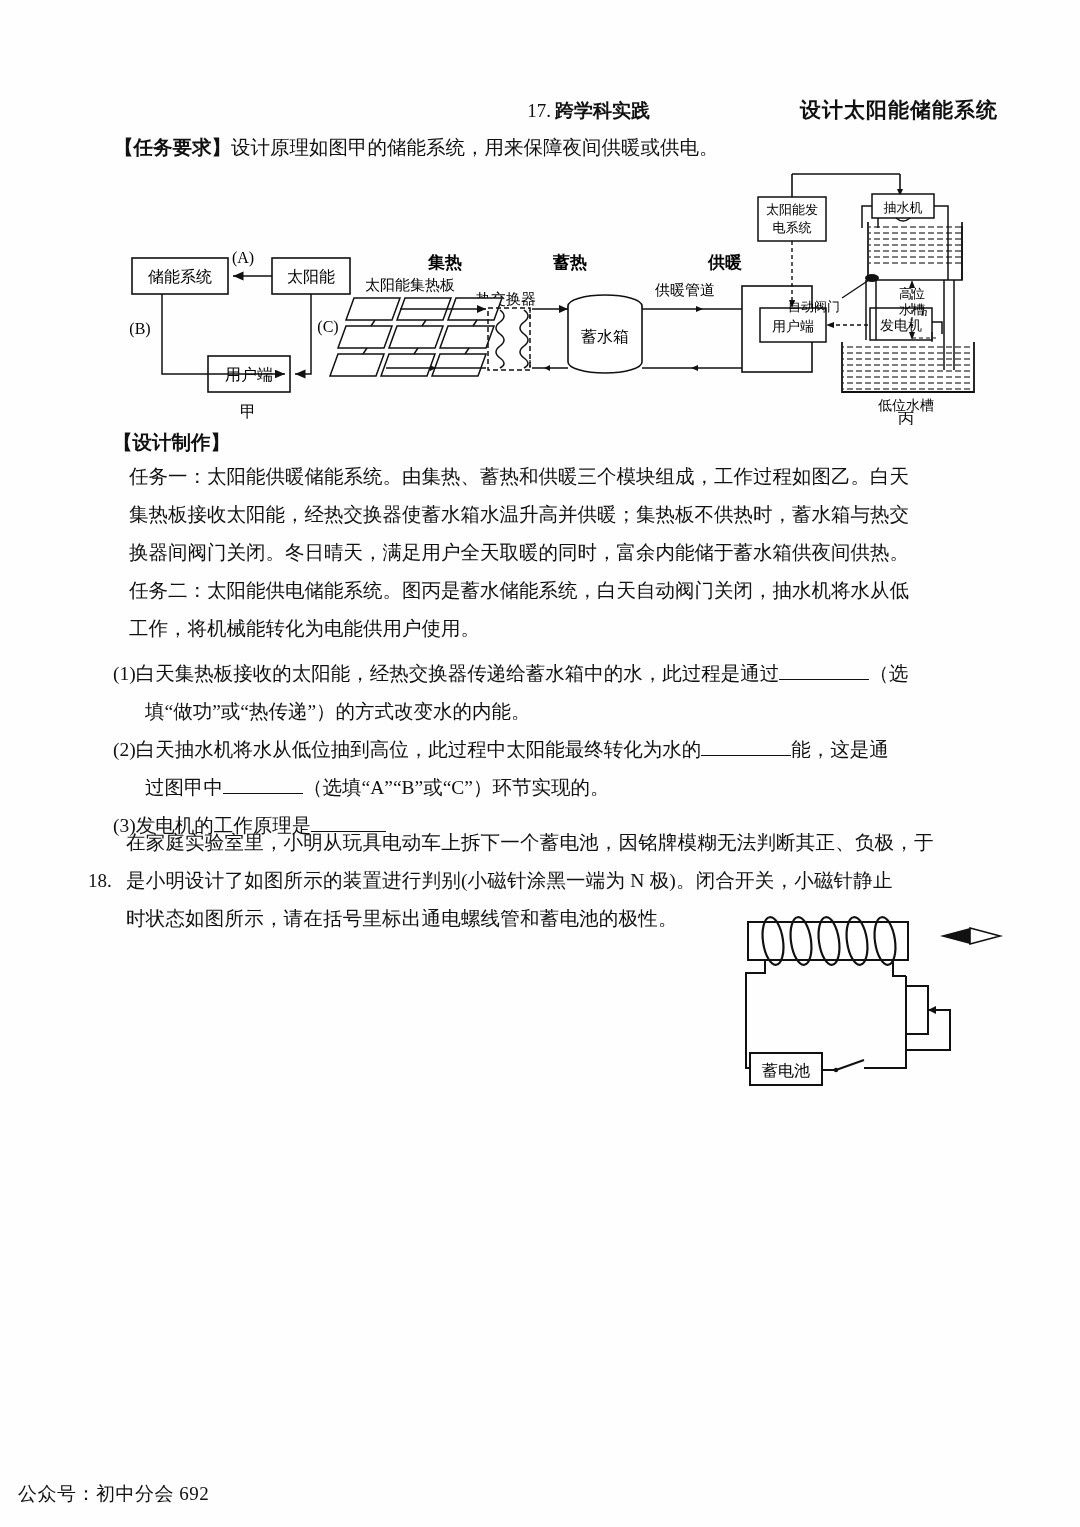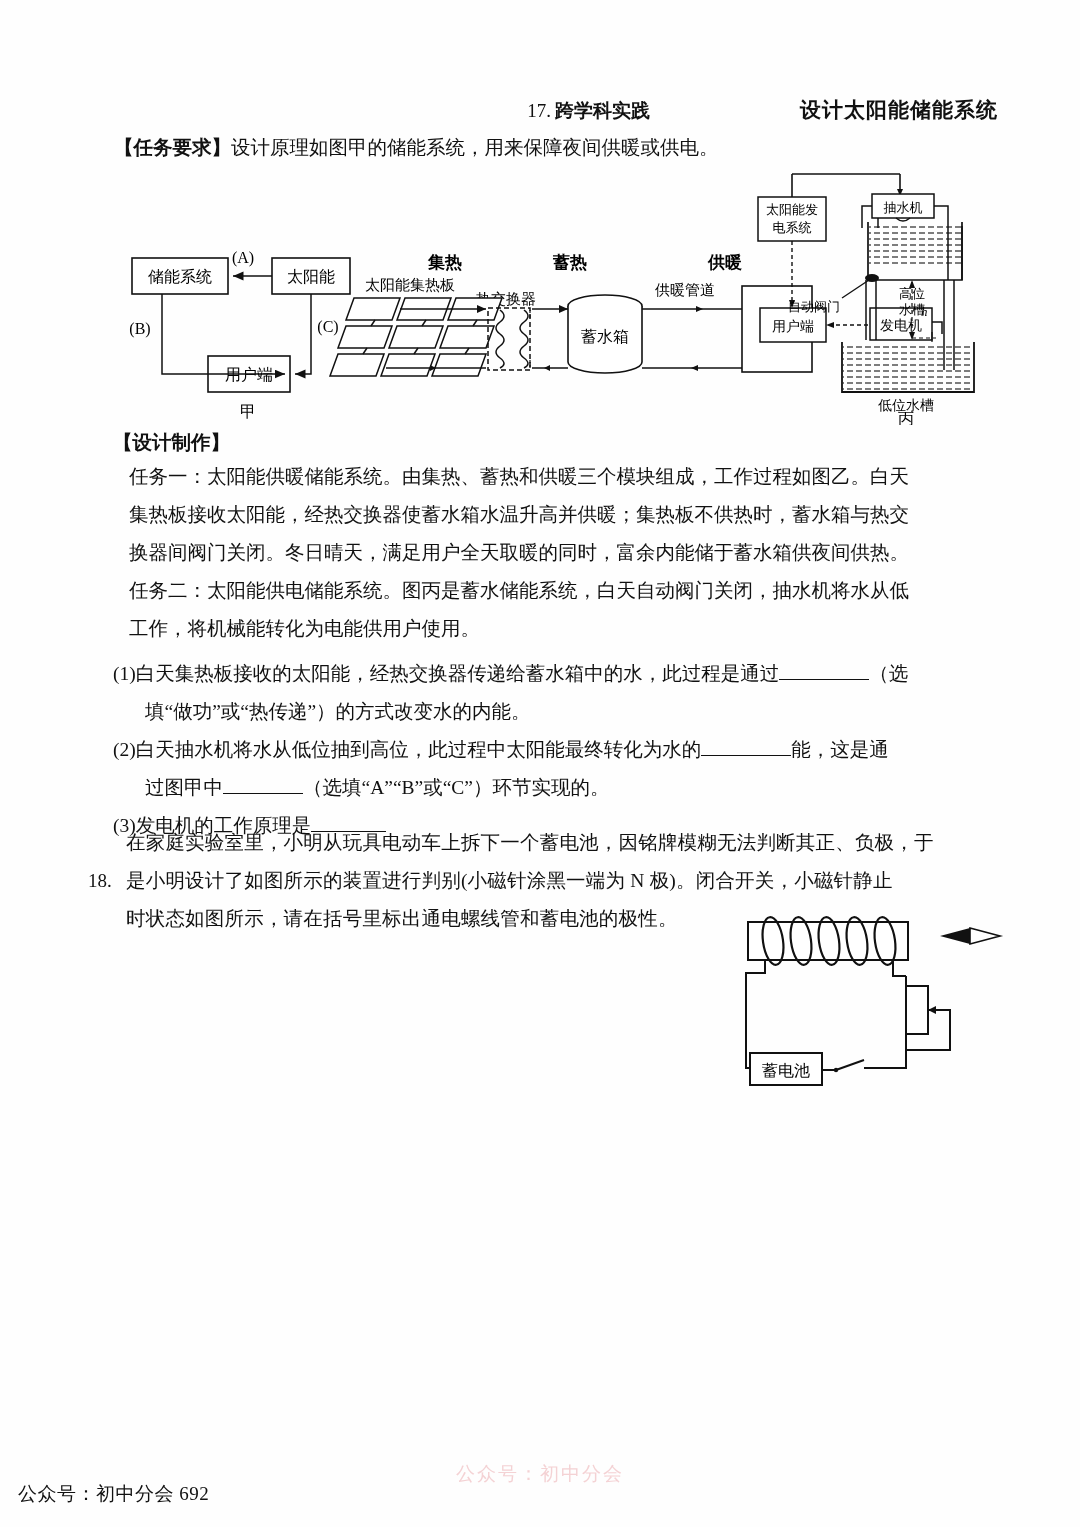--- a/index.html
+++ b/index.html
@@ -322,16 +322,15 @@
       <text x="68" y="178" font-size="16" text-anchor="middle" font-family="'Liberation Serif',serif">蓄电池</text>
 
       <g>
         <polygon points="222,38 252,30 252,46" fill="#111"></polygon>
         <polygon points="252,30 282,38 252,46" fill="#fff" stroke="#111" stroke-width="1.6"></polygon>
       </g>
     </svg>
   </div>
 
 
-  <div id="watermark">公众号：初中分会</div>
   <div id="footer-left">公众号：初中分会  692</div>
 
 </div>
 
 </body></html>

